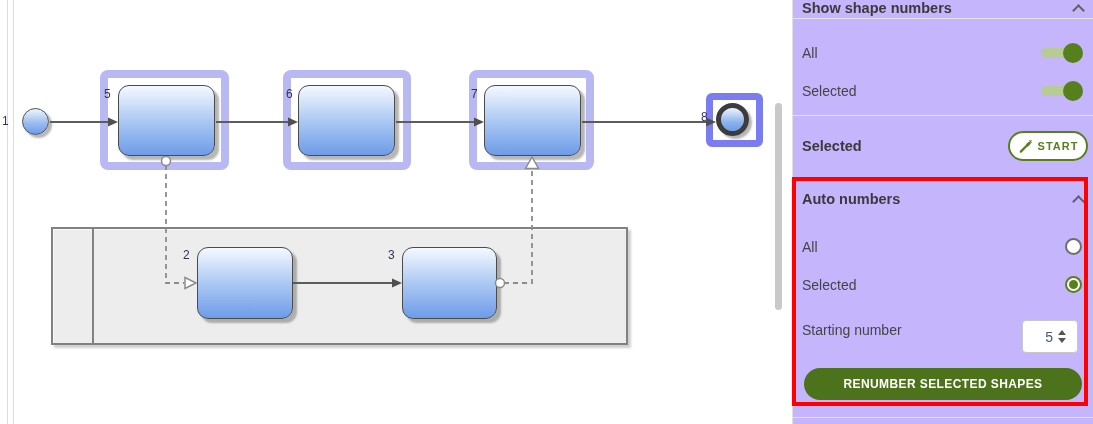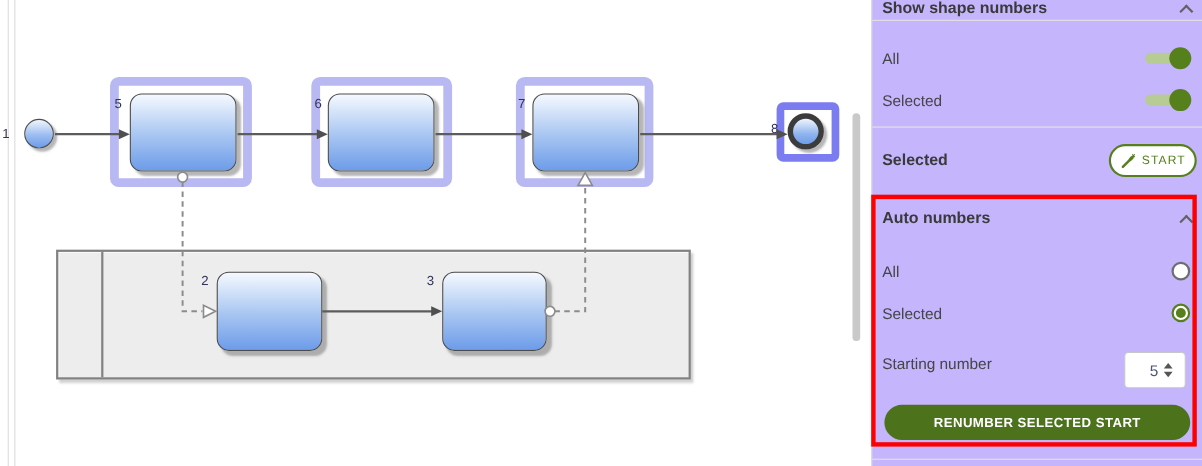--- a/index.html
+++ b/index.html
@@ -50,21 +50,21 @@
   .chevron-up { width:9px; height:9px; border-left:2px solid #616161; border-top:2px solid #616161;
            transform:rotate(45deg); cursor:pointer; }
 
   .toggle { position:absolute; width:40px; height:10px; border-radius:5px; background:#b7cb94; cursor:pointer; }
   .toggle .knob { position:absolute; right:-2px; top:-5px; width:20px; height:20px;
            border-radius:50%; background:#56801c; }
 
   .start-btn { position:absolute; left:215px; top:131px; width:80px; height:30px;
            border:2px solid #57801d; border-radius:16px; background:#fff;
            display:flex; align-items:center; justify-content:center; gap:5px; cursor:pointer; }
-  .start-btn span { font-size:11px; font-weight:400; letter-spacing:1px; color:#57801d; }
+  .start-btn span { font-size:11px; font-weight:700; letter-spacing:1px; color:#57801d; }
 
   .radio { position:absolute; left:272px; width:17px; height:17px; border-radius:50%;
            border:2px solid #6e6e6e; background:#fff; cursor:pointer; }
   .radio.checked { border-color:#57801d; display:flex; align-items:center; justify-content:center; }
   .radio.checked::after { content:""; width:9px; height:9px; border-radius:50%; background:#57801d; }
 
   .num-field { position:absolute; left:229px; top:320px; width:56px; height:33px;
            border:1px solid #c8c8c8; border-radius:4px; background:#fff;
            display:flex; align-items:center; }
   .num-field input { width:30px; border:none; outline:none; font-size:14px; color:#4a5578;
@@ -196,20 +196,20 @@
 
     <div class="p-abs p-text" style="left:9px; top:322px">Starting number</div>
     <div class="num-field">
       <input type="text" value="5" style="">
       <div class="stepper">
         <div class="tri-up"></div>
         <div class="tri-down"></div>
       </div>
     </div>
 
-    <button class="big-btn">RENUMBER SELECTED START</button>
+    <button class="big-btn">RENUMBER SELECTED SHAPES</button>
 
     <div class="divider" style="top:417px"></div>
   </div>
 
   <div class="annotation-red"></div>
 
 </div>
 
 </body></html>

